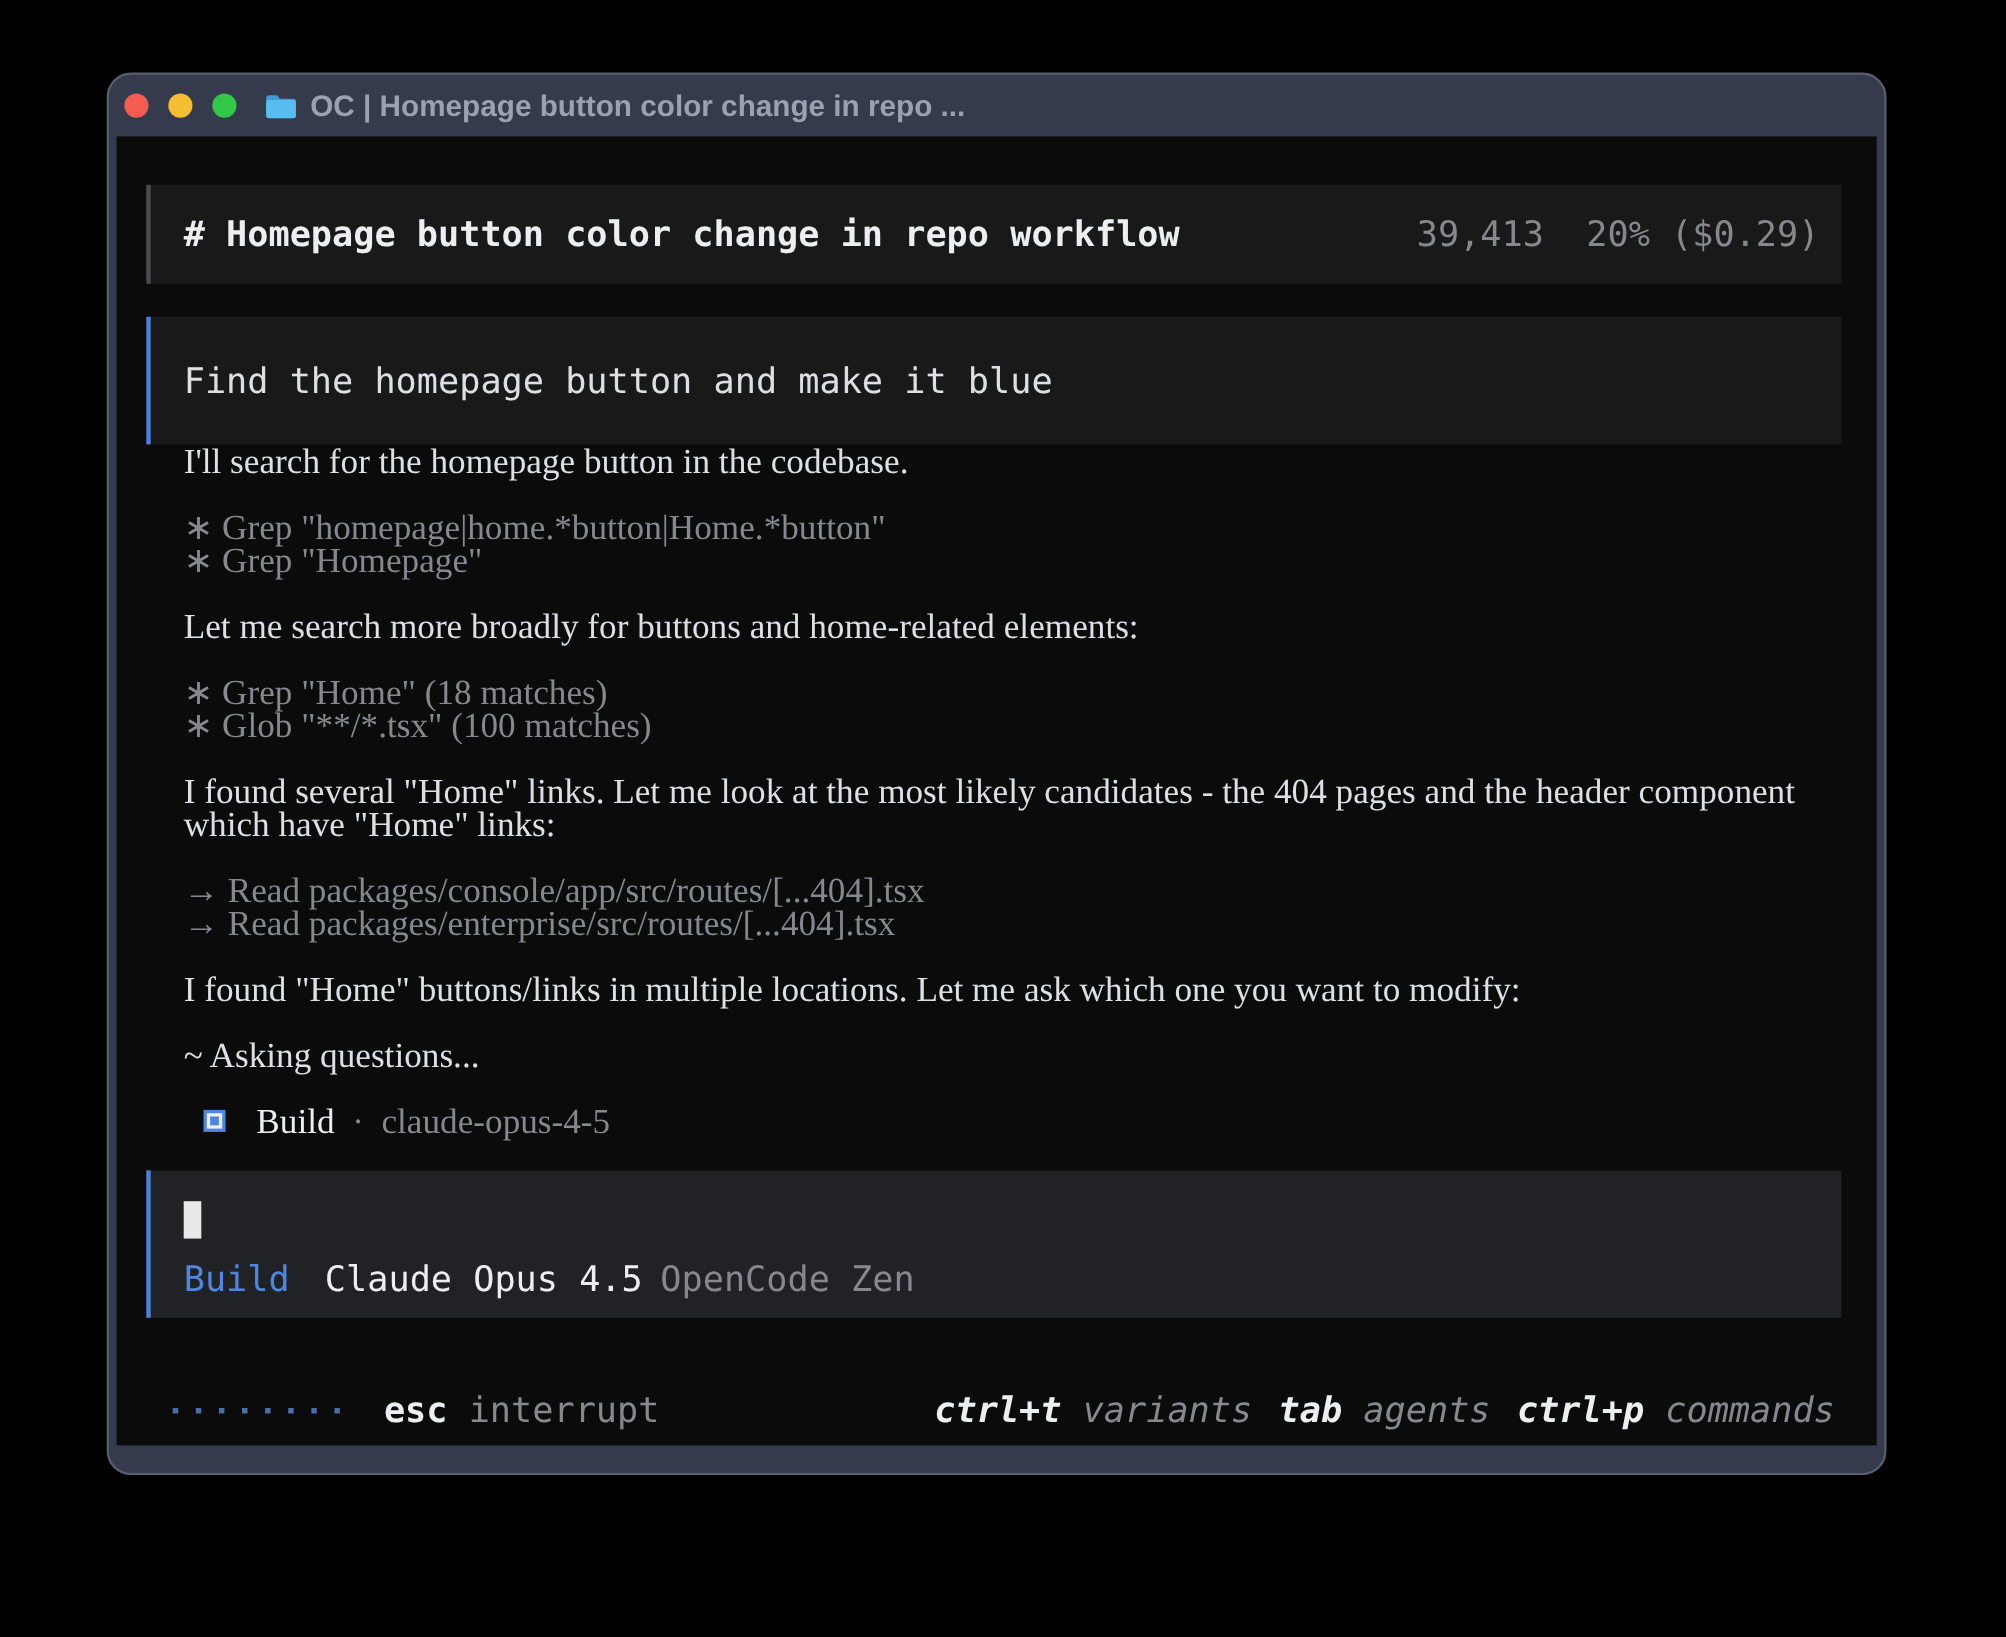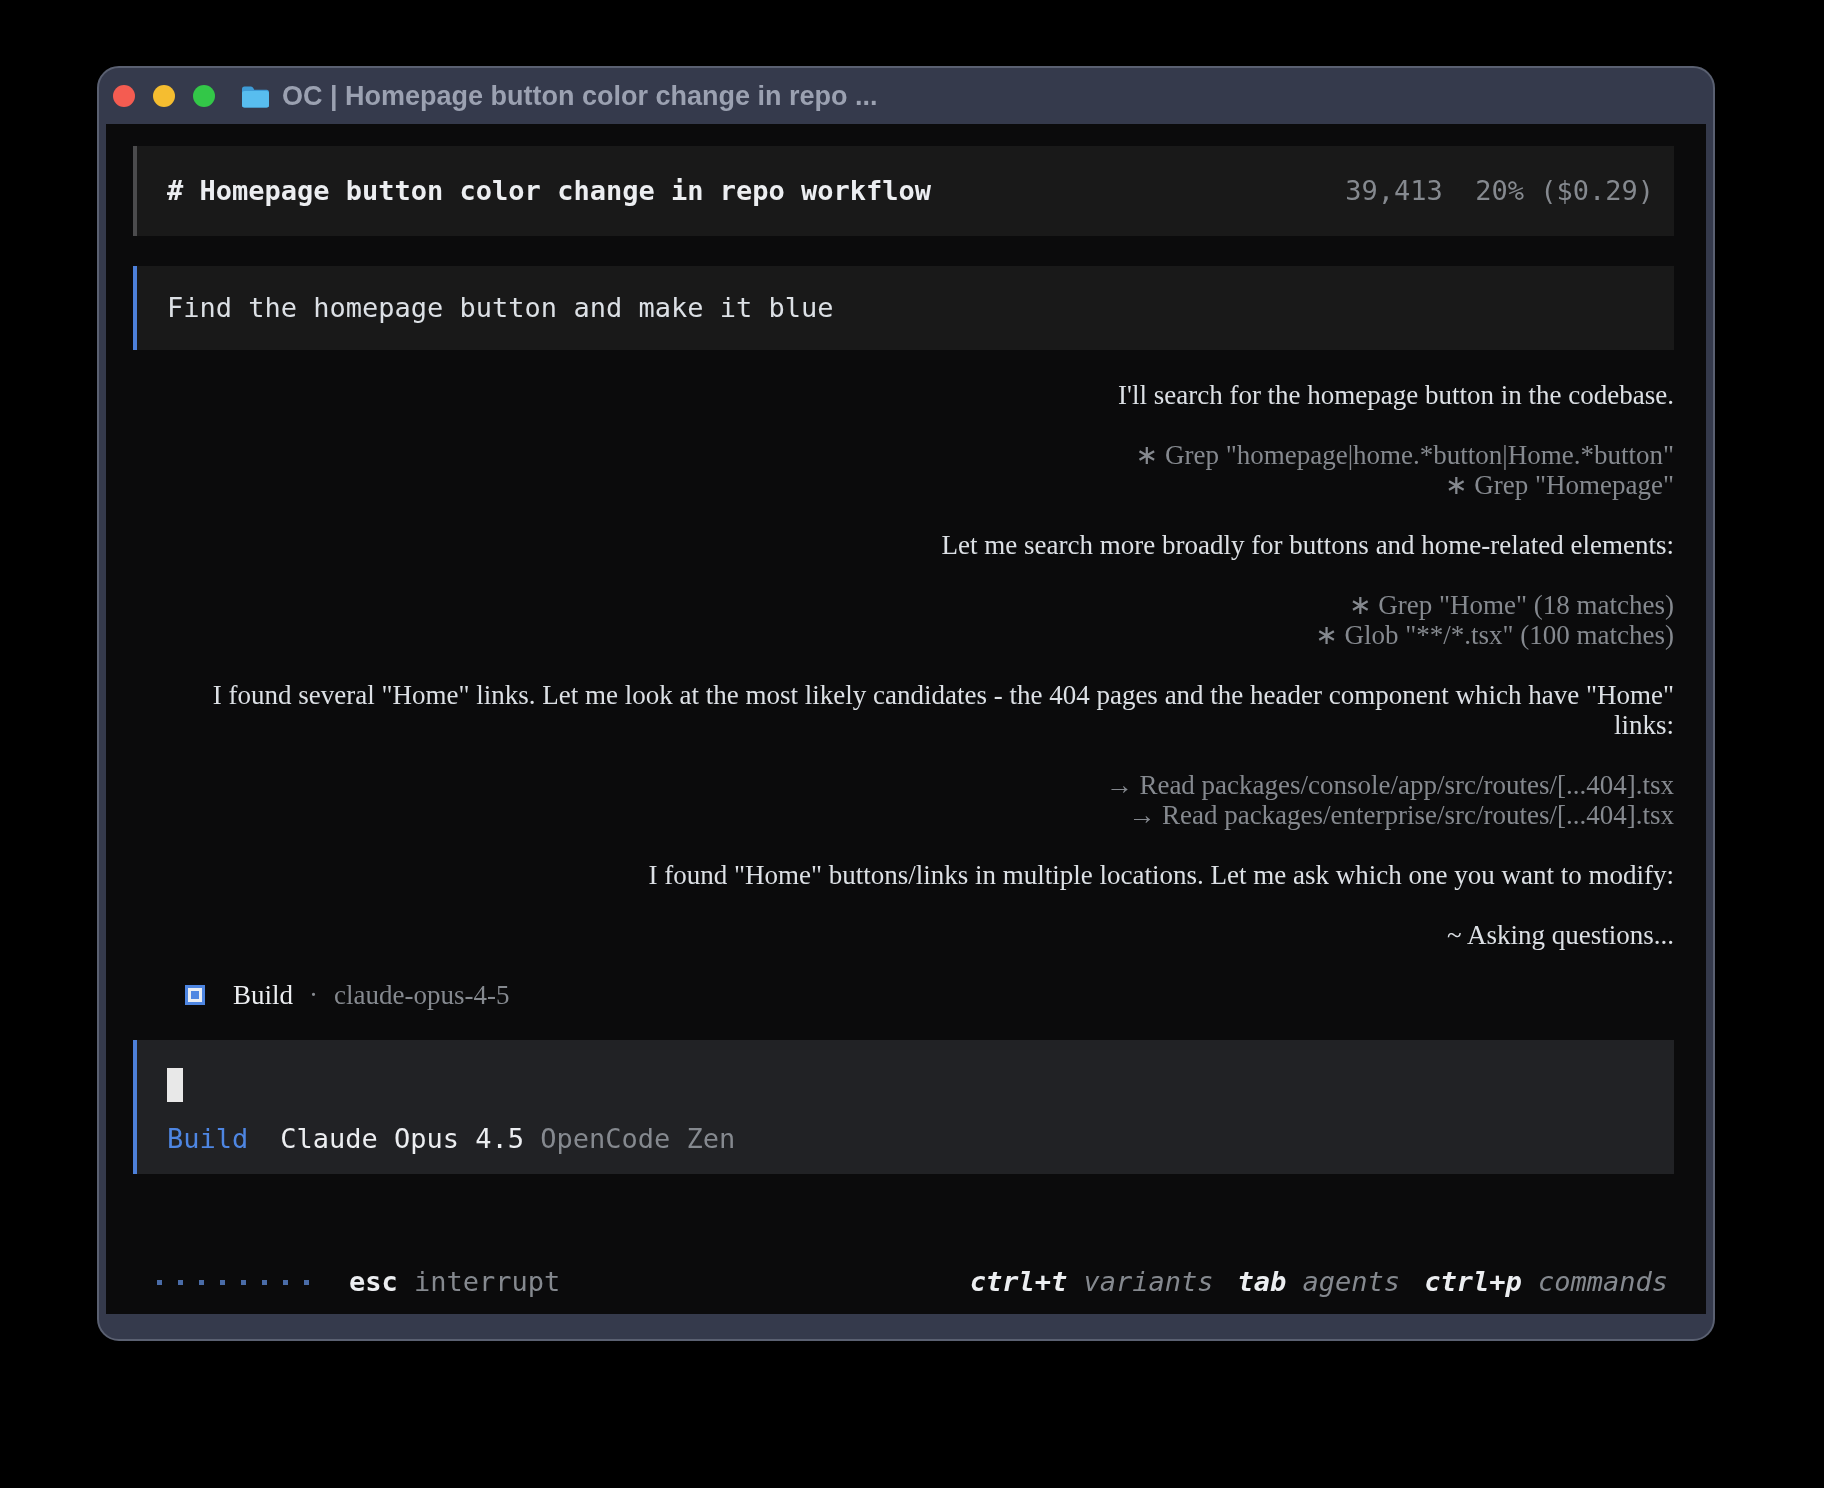--- a/index.html
+++ b/index.html
@@ -44,37 +44,37 @@
   .titlebar-title {
     margin-left: 12px;
     font-family: "Liberation Sans", sans-serif;
     font-weight: bold; font-size: 27px; color: var(--title-text);
     white-space: nowrap;
   }
 
   .terminal {
     position: absolute; left: 7px; right: 7px; top: 56px; bottom: 25px;
     background: var(--terminal-bg);
-    padding: 22px 32px 17px 27px;
+    padding: 44px 32px 17px 27px;
     display: flex; flex-direction: column;
-    font-size: 27px; line-height: 30px; color: var(--text-primary); text-align: right;
+    font-size: 32px; line-height: 30px; color: var(--text-primary);
   }
 
   .block { border-left: 4px solid var(--header-border); background: var(--block-bg); }
 
   .session-header {
     height: 90px; margin-bottom: 30px;
     display: flex; align-items: center; justify-content: space-between;
     padding: 0 20px 0 30px;
   }
   .session-title { font-weight: bold; color: var(--text-bright); white-space: pre; }
   .session-stats { color: var(--text-muted); white-space: pre; }
 
   .user-block {
-    height: 84px; margin-bottom: 30px;
+    height: 116px; 
     border-left-color: var(--accent-blue);
     display: flex; align-items: center; padding: 0 30px;
     color: var(--text-primary);
   }
 
   .transcript { padding-left: 34px; font-family: Liberation Serif, serif; }
   .transcript p { margin: 0 0 30px 0; color: var(--text-primary); }
   .tool-group { margin: 0 0 30px 0; color: var(--text-muted); }
   .tool-group div { white-space: pre; }
 

